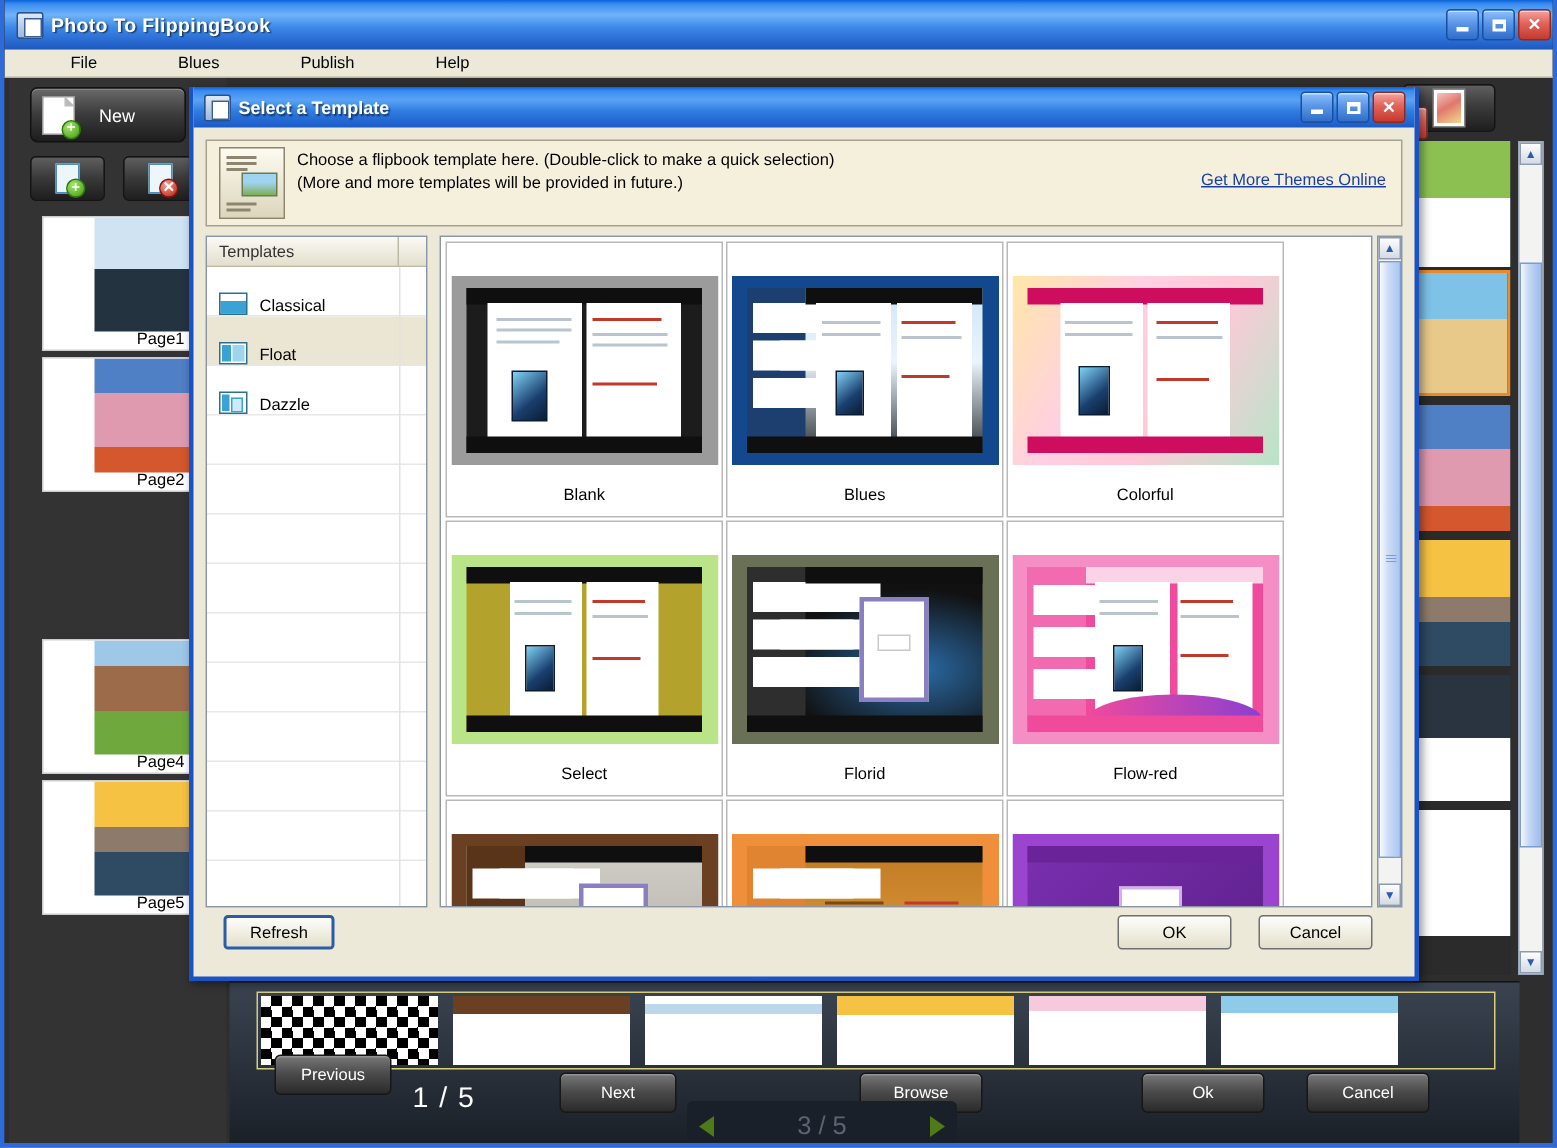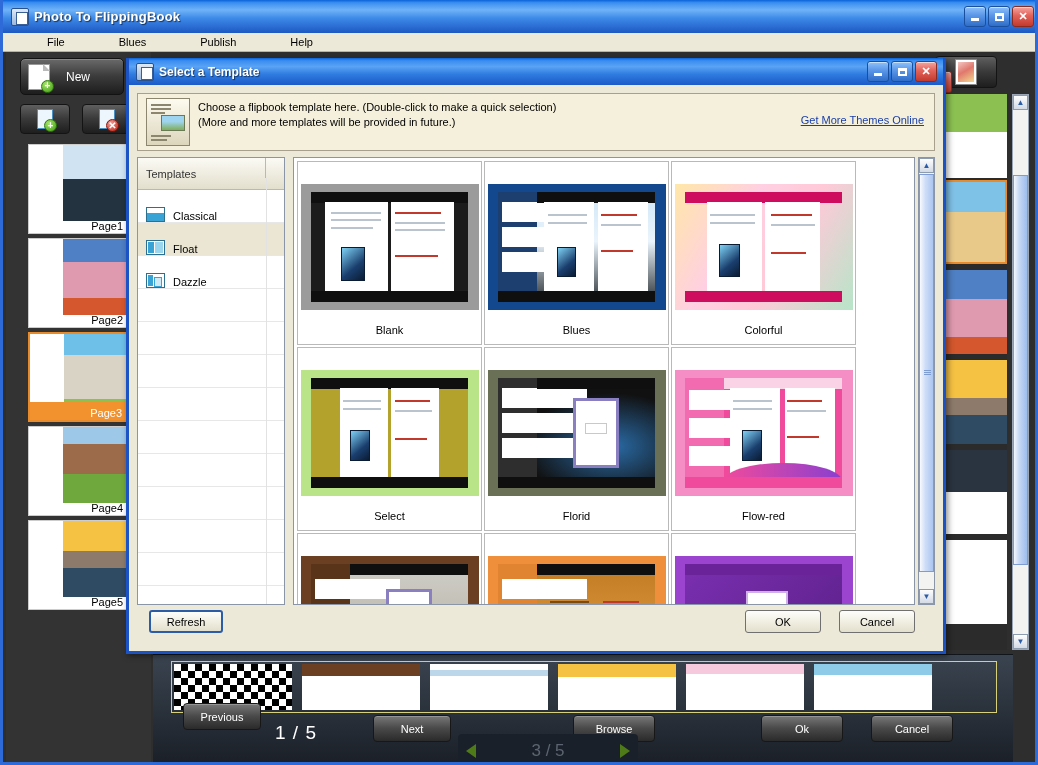--- a/index.html
+++ b/index.html
@@ -265,21 +265,21 @@
     position:absolute; right: 10px; bottom: 5px;
     color:#1a3ea8; text-decoration: underline; font-size:11px; cursor:pointer;
   }
 
   
   #cat-panel {
     position:absolute; left: 8px; top: 72px; width: 148px; height: 448px;
     background:#fff; border:1px solid #8a96a8; overflow:hidden;
   }
   #cat-head {
-    height:32px; background: linear-gradient(to bottom,#fbfaf4,#e3dfcd);
+    height:20px; background: linear-gradient(to bottom,#fbfaf4,#e3dfcd);
     border-bottom:1px solid #bdb9a4; display:flex; align-items:center;
     padding-left:8px; font-size:11px; color:#333;
   }
   #cat-head .splitter { position:absolute; right: 18px; top:0; width:1px; height:20px; background:#bdb9a4;}
   .cat-row {
     height: 33px; display:flex; align-items:flex-end; padding-left:8px;
     border-bottom:1px solid #e7e7e7; font-size:11px; color:#000;
   }
   .cat-row.active { background: #ebe6d3; }
   .cat-ico {
@@ -408,25 +408,20 @@
           </span>
       </div>
 
       <div class="page-thumb" style="top:92px;">
         <div class="img" style="background:linear-gradient(to bottom,#cfe3f2 0 45%,#23333f 45% 100%);"></div>
         <div class="cap">Page1</div>
       </div>
       <div class="page-thumb" style="top:186px;">
         <div class="img" style="background:linear-gradient(to bottom,#4f7fc4 0 30%,#e09ab0 30% 78%,#d4572d 78% 100%);"></div>
         <div class="cap">Page2</div>
-      </div>
-      <div class="page-thumb selected" style="top:280px;">
-        <div class="img" style="background:linear-gradient(to bottom,#6ec0e8 0 28%,#d9d3c6 28% 85%,#8cc152 85% 100%);"></div>
-        <div class="capbar"></div>
-        <div class="cap">Page3</div>
       </div>
       <div class="page-thumb" style="top:374px;">
         <div class="img" style="background:linear-gradient(to bottom,#9ec8e8 0 22%,#9c6b4a 22% 62%,#6fa83c 62% 100%);"></div>
         <div class="cap">Page4</div>
       </div>
       <div class="page-thumb" style="top:468px;">
         <div class="img" style="background:linear-gradient(to bottom,#f5c243 0 40%,#8d7a6a 40% 62%,#2f4a63 62% 100%);"></div>
         <div class="cap">Page5</div>
       </div>
     </div>

